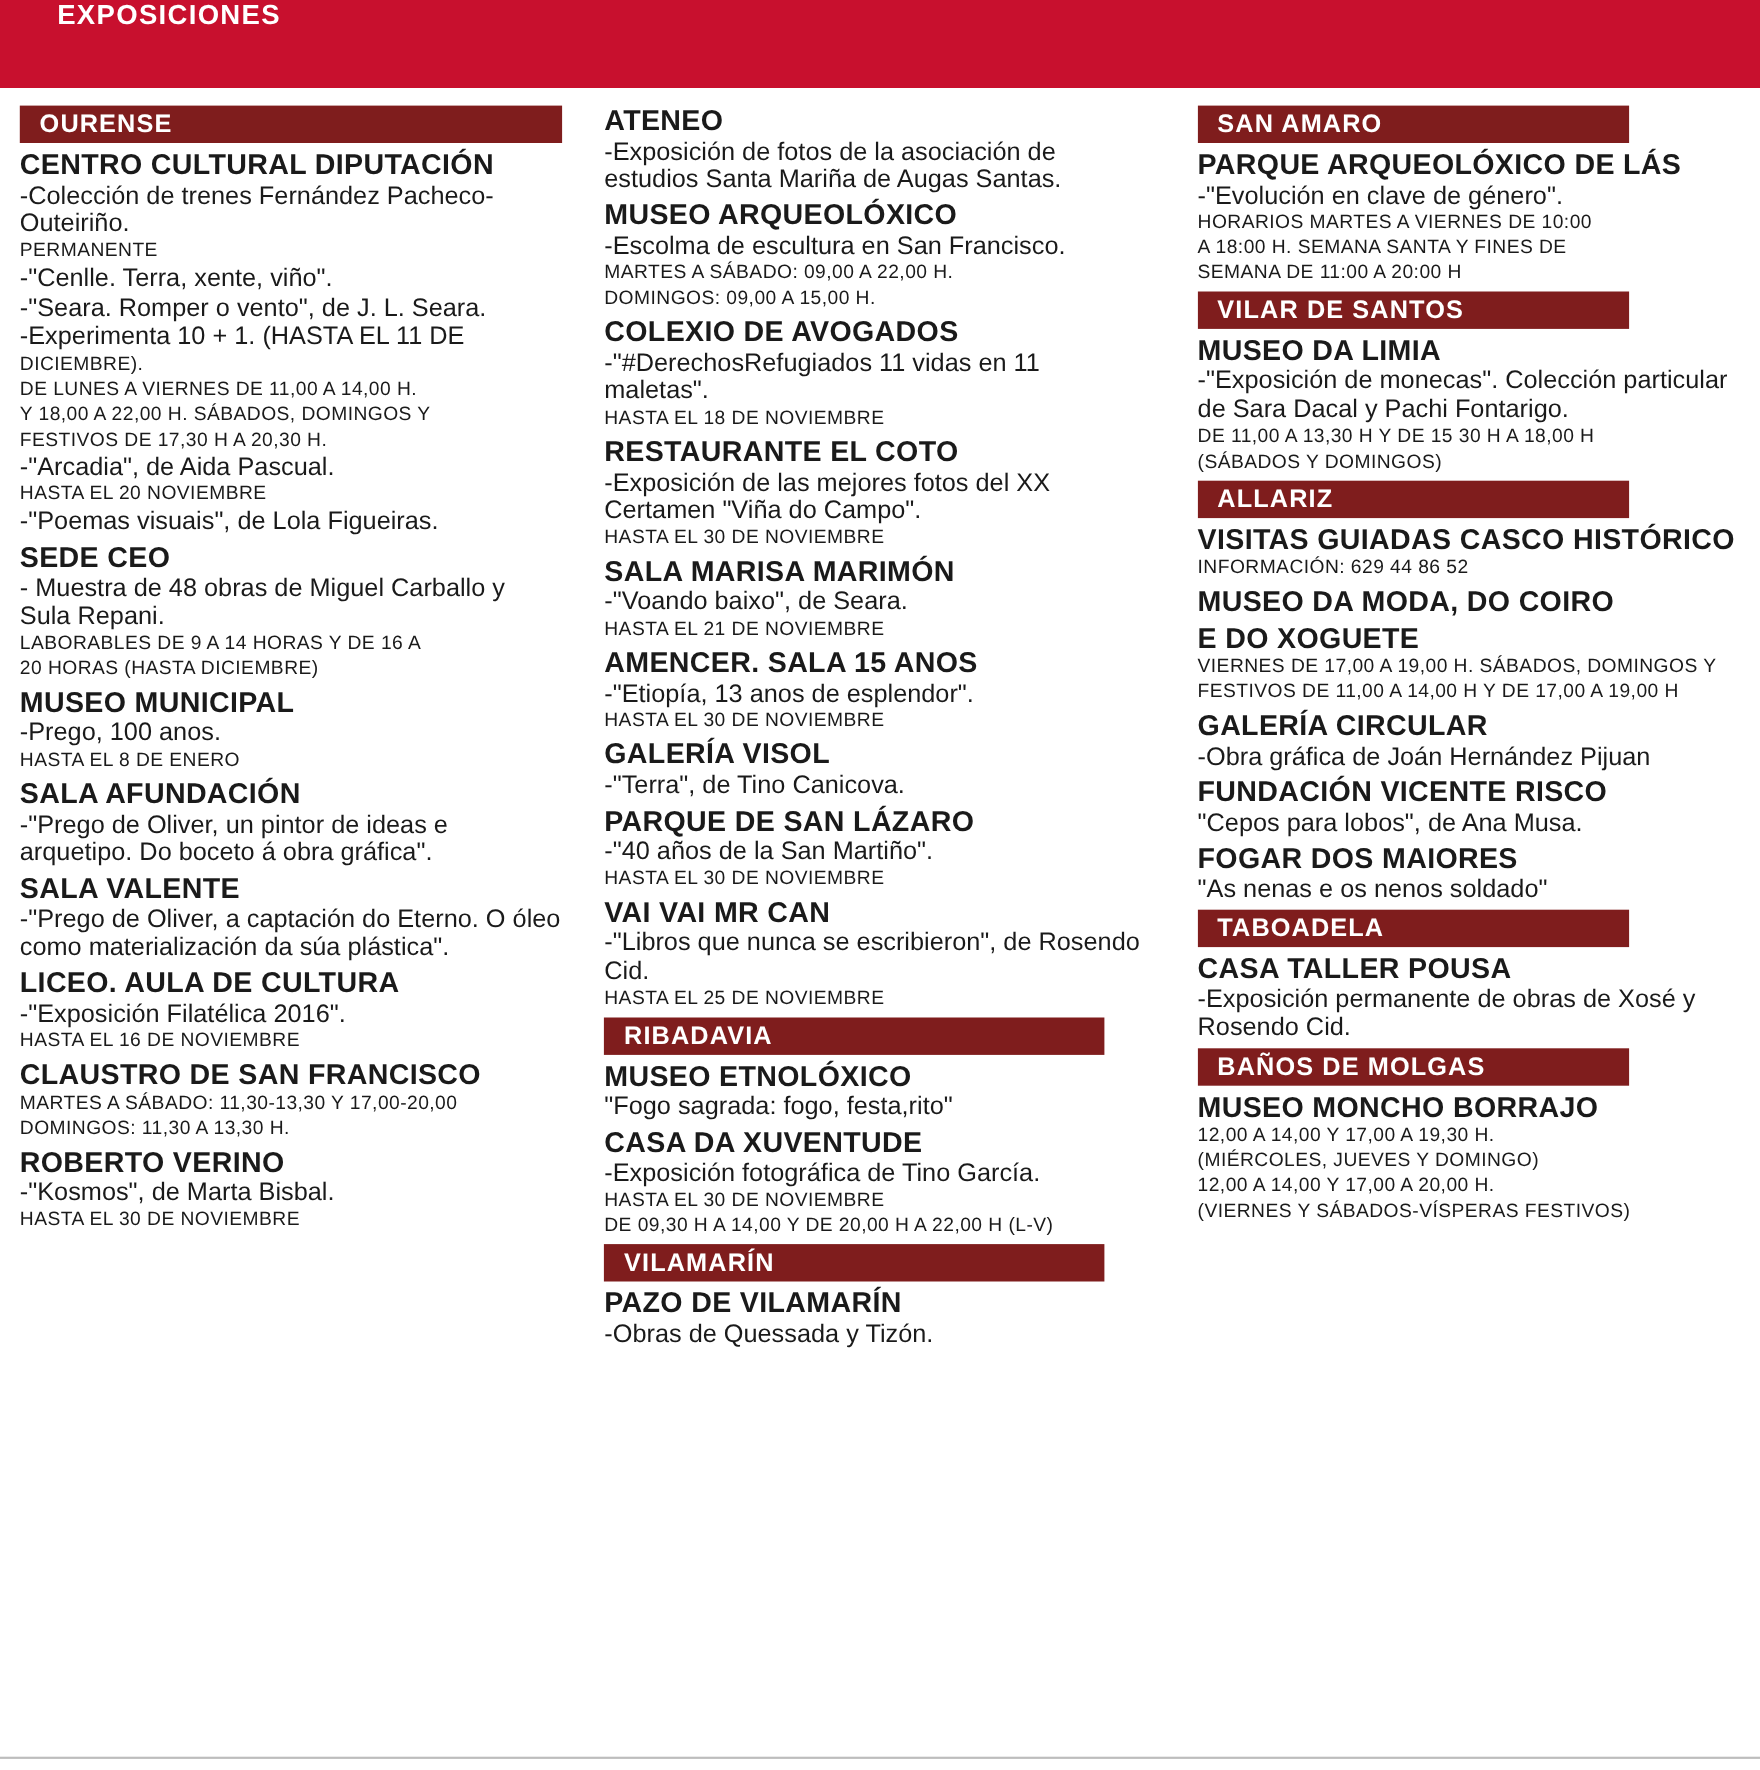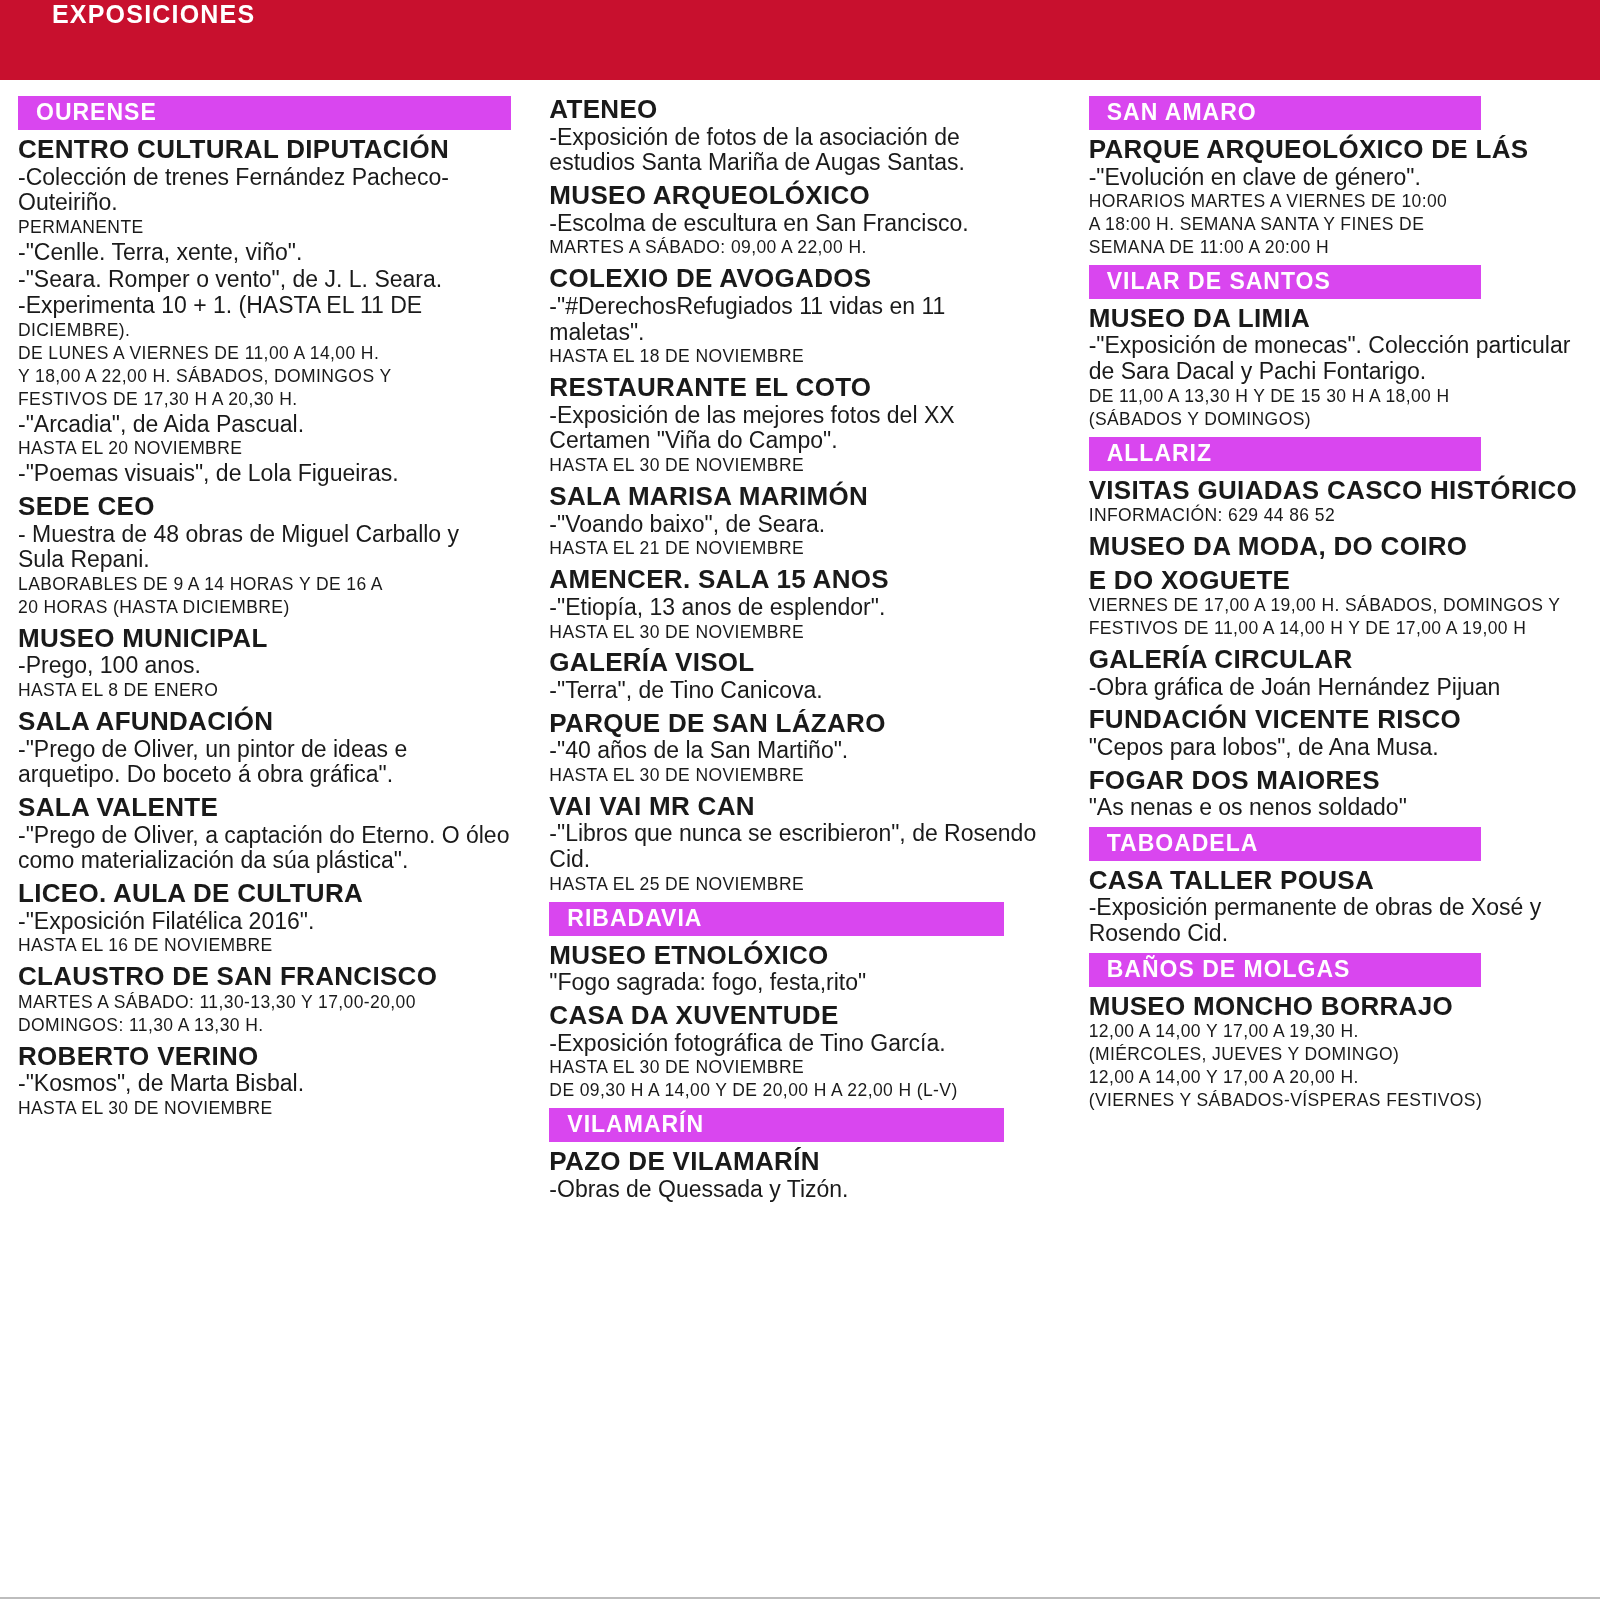--- a/index.html
+++ b/index.html
@@ -43,21 +43,21 @@
   }
   .col {
     box-sizing: border-box;
   }
   .col1 { width: 528px; padding: 0 22px 0 10px; }
   .col2 { width: 530px; padding: 0 18px 0 16px; }
   .col3 { width: 534px; padding: 0 8px 0 28px; }
 
   
   .city-bar {
-    background: #d946ef;
+    background: #7f1d1d;
     color: #ffffff;
     font-weight: bold;
     font-size: 23px;
     letter-spacing: 1px;
     padding: 3px 0 4px 18px;
     margin: 6px 0 2px 0;
     box-sizing: border-box;
   }
   .city-bar.narrow { width: 455px; }
   .city-bar.narrow2 { width: 392px; }
@@ -140,20 +140,21 @@
         <div class="venue">ROBERTO VERINO</div>
         <div class="desc">-"Kosmos", de Marta Bisbal.</div>
         <div class="sched">HASTA EL 30 DE NOVIEMBRE</div>
       </div>
     <div class="col col2">
         <div class="venue">ATENEO</div>
         <div class="desc">-Exposición de fotos de la asociación de estudios Santa Mariña de Augas Santas.</div>
         <div class="venue">MUSEO  ARQUEOLÓXICO</div>
         <div class="desc">-Escolma de escultura en San Francisco.</div>
         <div class="sched">MARTES A SÁBADO: 09,00 A 22,00 H.</div>
+        <div class="sched">DOMINGOS: 09,00 A 15,00 H.</div>
         <div class="venue">COLEXIO DE AVOGADOS</div>
         <div class="desc">-"#DerechosRefugiados 11 vidas en 11 maletas".</div>
         <div class="sched">HASTA EL 18 DE NOVIEMBRE</div>
         <div class="venue">RESTAURANTE EL COTO</div>
         <div class="desc">-Exposición de las mejores fotos del XX Certamen "Viña do Campo".</div>
         <div class="sched">HASTA EL 30 DE NOVIEMBRE</div>
         <div class="venue">SALA MARISA MARIMÓN</div>
         <div class="desc">-"Voando baixo", de Seara.</div>
         <div class="sched">HASTA EL 21 DE NOVIEMBRE</div>
         <div class="venue">AMENCER. SALA 15 ANOS</div>

